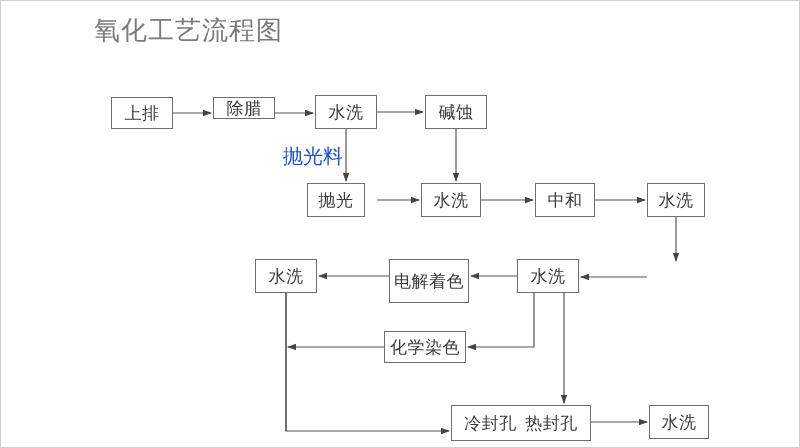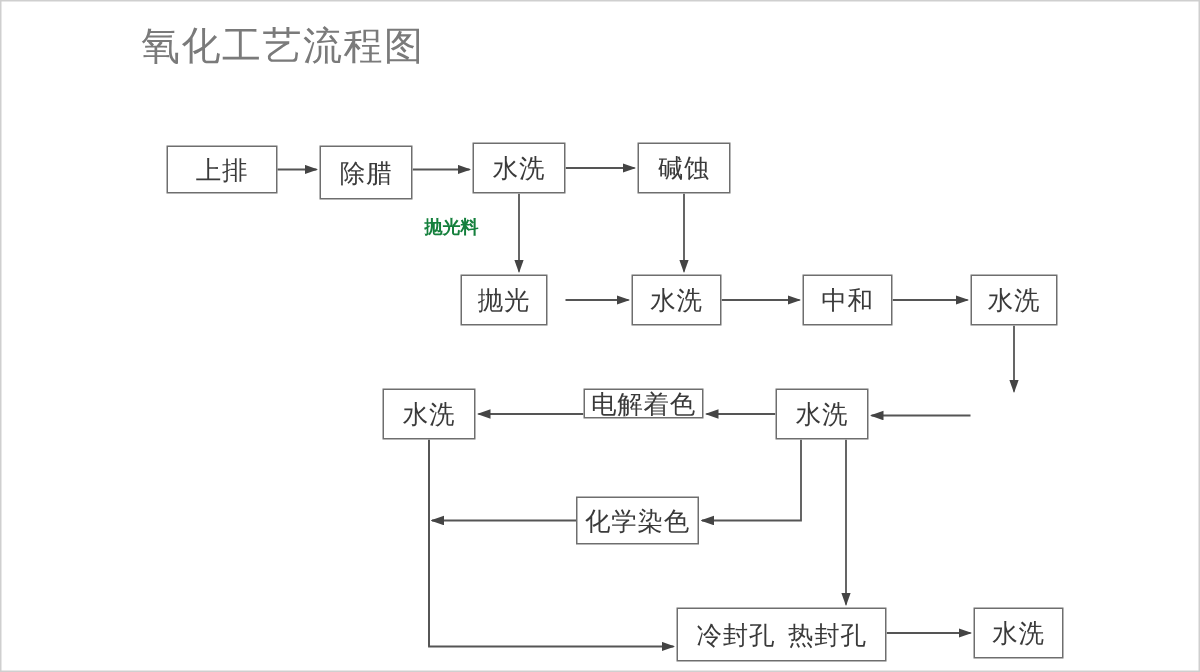--- a/index.html
+++ b/index.html
@@ -48,24 +48,23 @@
   }
   .node-box.wide-seal {
     justify-content: space-around;
     padding: 0 8px;
   }
   .node-box.wide-seal span {
     display: inline-block;
   }
   .edge-label {
     position: absolute;
-    font-size: 12px;
-    color: #15803d;
+    font-size: 20px;
+    color: #1d4ed8;
     white-space: nowrap;
-    font-weight: bold;
   }
 </style>
 </head>
 <body>
 
 <div id="canvas">
 
   <div class="diagram-title">氧化工艺流程图</div>
 
   <svg id="flow-svg" viewBox="0 0 800 448" xmlns="http://www.w3.org/2000/svg">
@@ -102,25 +101,25 @@
       <path d="M590,421 L646,421"></path>
 
       <path d="M285,292 L285,430 L448,430"></path>
     </g>
     <g stroke="#555555" stroke-width="1.2" fill="none">
 
       <path d="M285,292 L285,430"></path>
     </g>
   </svg>
 
-  <div class="node-box" style="left:110px; top:96px; width:74px; height:32px;">
+  <div class="node-box" style="left:110px; top:96px; width:62px; height:32px;">
     <span>上排</span>
   </div>
 
-  <div class="node-box" style="left:212px; top:96px; width:62px; height:36px;text-align:right;">
+  <div class="node-box" style="left:212px; top:96px; width:62px; height:22px;text-align:right;">
     <span>除腊</span>
   </div>
 
   <div class="node-box" style="left:314px; top:94px; width:62px; height:34px;">
     <span>水洗</span>
   </div>
 
   <div class="node-box" style="left:424px; top:94px; width:62px; height:34px;">
     <span>碱蚀</span>
   </div>
@@ -141,21 +140,21 @@
 
   <div class="node-box" style="left:646px; top:182px; width:58px; height:34px;">
     <span>水洗</span>
   </div>
 
 
   <div class="node-box" style="left:516px; top:258px; width:62px; height:34px;">
     <span>水洗</span>
   </div>
 
-  <div class="node-box" style="left:388px; top:258px; width:80px; height:20px;">
+  <div class="node-box" style="left:388px; top:258px; width:80px; height:44px;">
     <span>电解着色</span>
   </div>
 
   <div class="node-box" style="left:254px; top:258px; width:62px; height:34px;">
     <span>水洗</span>
   </div>
 
   <div class="node-box" style="left:383px; top:330px; width:82px; height:32px;">
     <span>化学染色</span>
   </div>

